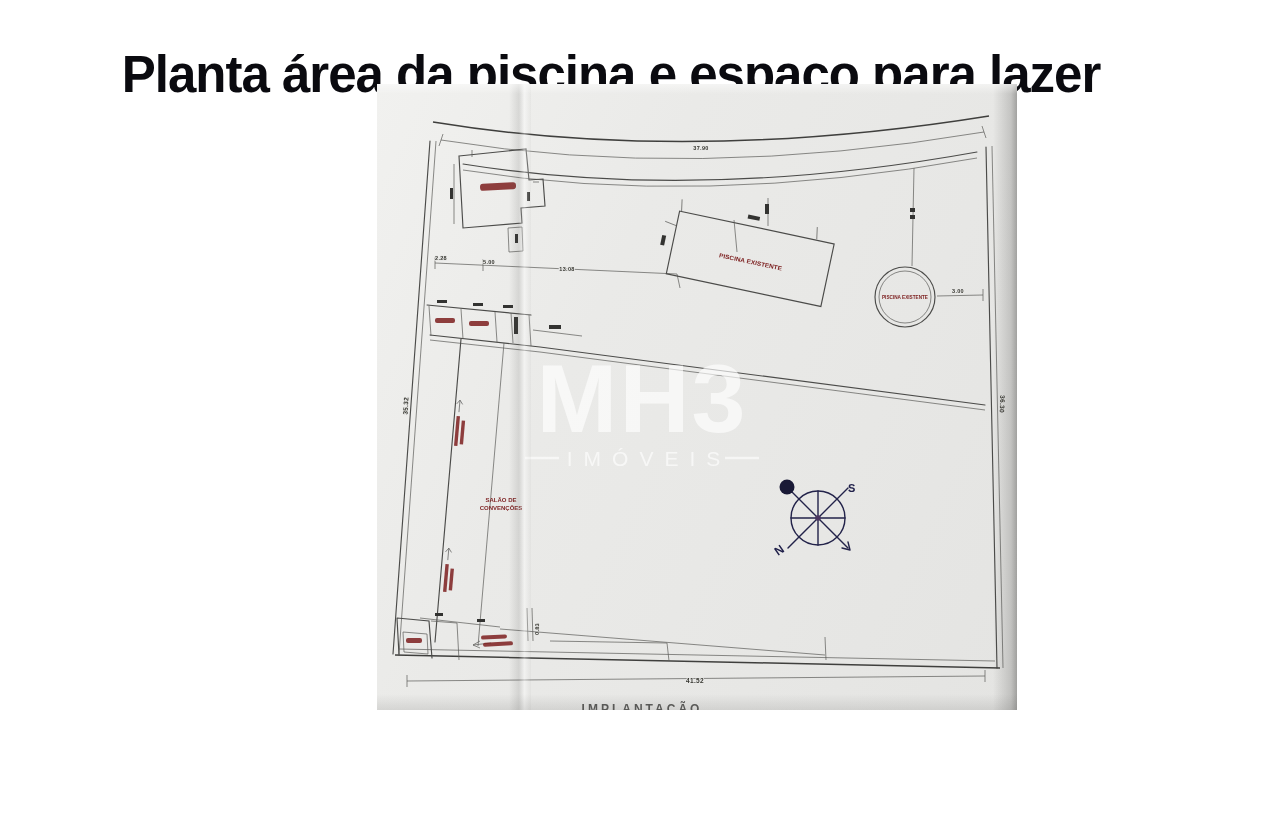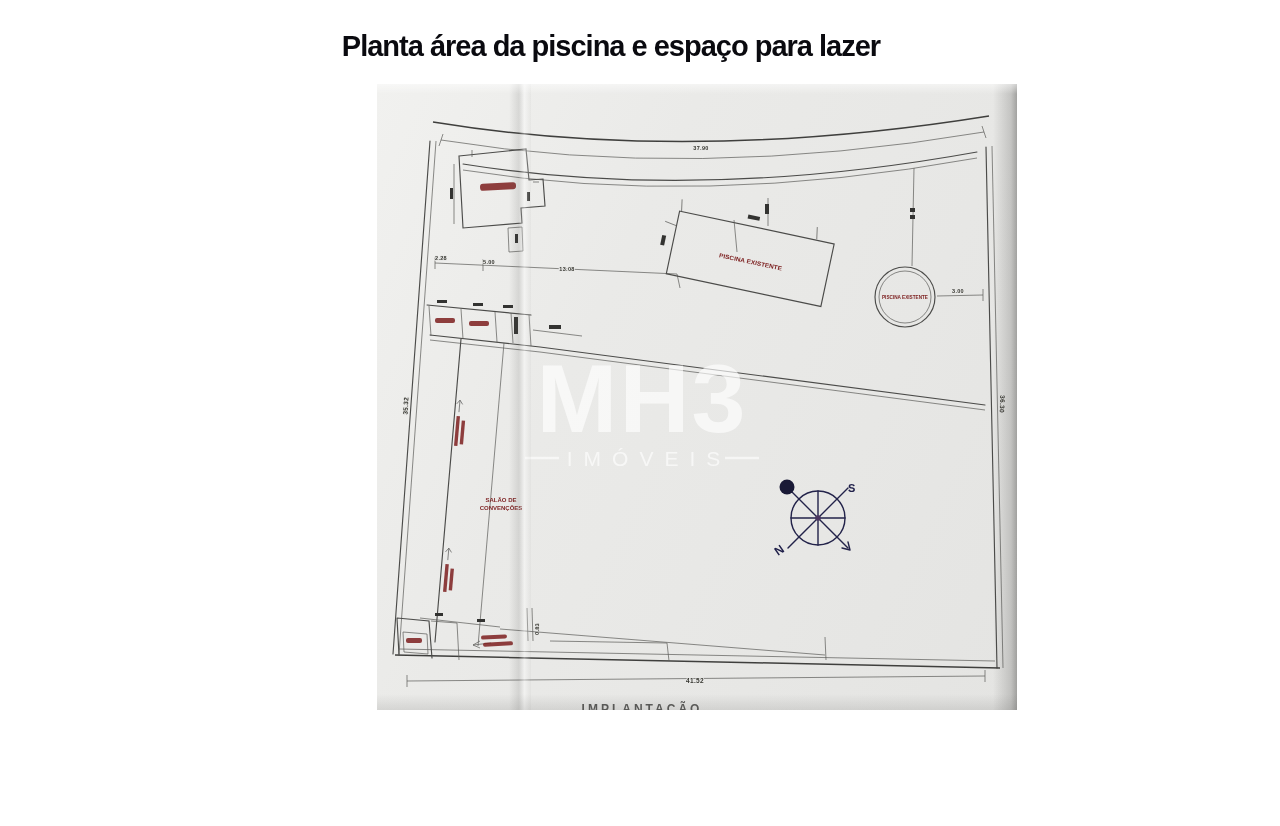--- a/index.html
+++ b/index.html
@@ -1,19 +1,19 @@
 <!DOCTYPE html>
 <html><head>
 <meta charset="utf-8">
 <style>
   html,body{margin:0;padding:0;}
   .page{position:relative;width:1280px;height:826px;background:#ffffff;overflow:hidden;
         font-family:"Liberation Sans",sans-serif;}
   .title{position:absolute;top:11px;left:611px;transform:translateX(-50%);white-space:nowrap;
-         font-size:29px;font-weight:bold;letter-spacing:-1px;color:#0a0a0f;text-align:center;}
+         font-size:51px;font-weight:bold;letter-spacing:-1px;color:#0a0a0f;text-align:center;}
   .scan{position:absolute;left:377px;top:84px;width:640px;height:626px;
         background:linear-gradient(115deg,#f1f1ef 0%,#eaeae8 35%,#e7e7e5 70%,#e4e4e2 100%);}
   .scan svg{position:absolute;left:0;top:0;filter:blur(0.35px);}
   .overlay{position:absolute;top:0;height:100%;pointer-events:none;}
   .fold{left:132px;width:22px;
         background:linear-gradient(90deg,rgba(100,100,98,0) 0%,rgba(95,95,93,0.16) 45%,rgba(255,255,255,0.38) 70%,rgba(110,110,108,0.06) 100%);}
   .edge-right{right:0;width:24px;
         background:linear-gradient(90deg,rgba(70,70,68,0) 0%,rgba(70,70,68,0.22) 75%,rgba(58,58,56,0.40) 100%);}
   .edge-bottom{position:absolute;left:0;bottom:0;width:100%;height:16px;
         background:linear-gradient(180deg,rgba(80,80,78,0) 0%,rgba(80,80,78,0.14) 100%);pointer-events:none;}

